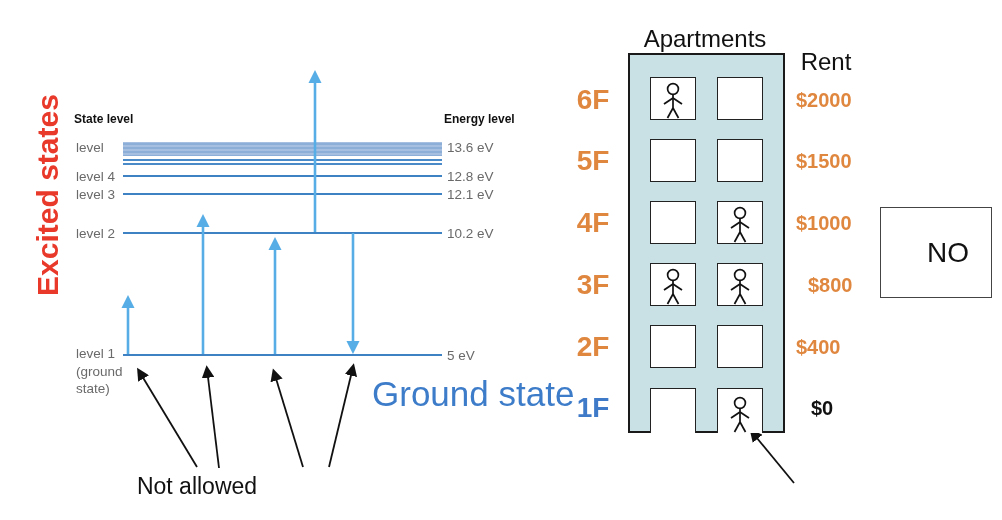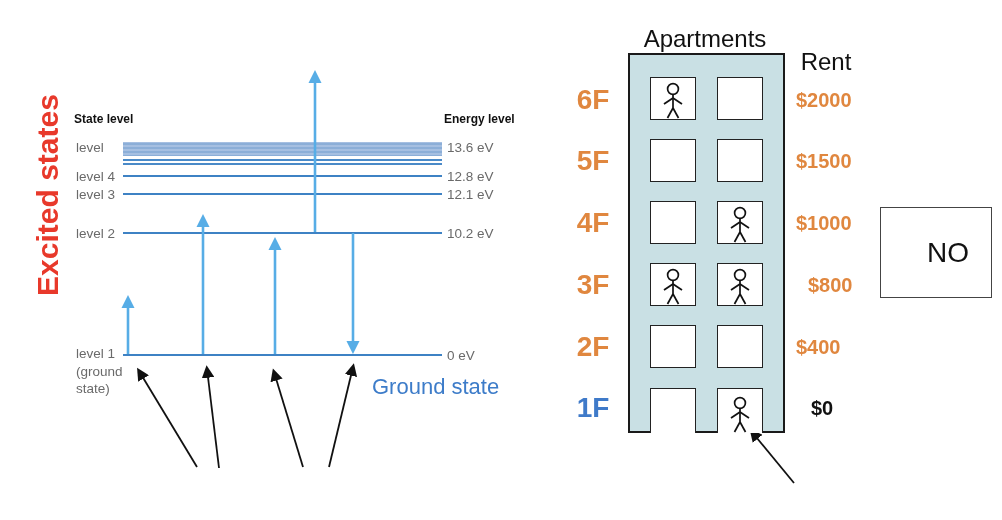--- a/index.html
+++ b/index.html
@@ -12,21 +12,21 @@
   .vctr{transform:translateY(-50%);}
 
   
   .excited{
     color:#e8392b;font-size:30px;font-weight:700;white-space:nowrap;
     transform:translate(-50%,-50%) rotate(-90deg);
   }
   .col-header{font-size:12px;font-weight:700;color:#111;white-space:nowrap;}
   .lvl-label{font-size:13.5px;color:#6a6a6a;white-space:nowrap;}
   .energy-label{font-size:13.5px;color:#6a6a6a;white-space:nowrap;}
-  .ground-state{color:#3d7cc9;font-size:22px;font-weight:500;white-space:nowrap;}
+  .ground-state{color:#3d7cc9;font-size:35px;font-weight:500;white-space:nowrap;}
   .annot{color:#111;font-size:23px;white-space:nowrap;}
 
   
   .lvl-line{position:absolute;height:2px;background:#3e82c4;}
   .ion-band{
     position:absolute;
     background:repeating-linear-gradient(180deg,#b3c8e6 0px,#7fa6d3 2px,#b3c8e6 4px);
   }
   .thin-line{position:absolute;height:1.6px;background:#4a8ac8;}
 
@@ -84,24 +84,25 @@
   <div class="abs lvl-label vctr" style="left:76px;top:194px;">level 3</div>
   <div class="abs lvl-label vctr" style="left:76px;top:233px;">level 2</div>
   <div class="abs lvl-label vctr" style="left:76px;top:353px;">level 1</div>
   <div class="abs lvl-label vctr" style="left:76px;top:371px;text-align:center;">(ground</div>
   <div class="abs lvl-label vctr" style="left:76px;top:388px;">state)</div>
 
   <div class="abs energy-label vctr" style="left:447px;top:147px;">13.6 eV</div>
   <div class="abs energy-label vctr" style="left:447px;top:176px;">12.8 eV</div>
   <div class="abs energy-label vctr" style="left:447px;top:194px;">12.1 eV</div>
   <div class="abs energy-label vctr" style="left:447px;top:233px;">10.2 eV</div>
-  <div class="abs energy-label vctr" style="left:447px;top:355px;">0 eV</div>
+  <div class="abs energy-label vctr" style="left:447px;top:355px;">5 eV</div>
 
   <div class="abs ground-state" style="left:372px;top:374px;">Ground state</div>
 
+  <div class="abs annot ctr" style="left:197px;top:486px;">Not allowed</div>
 
   <svg class="layer" width="1002" height="520">
     <defs>
       <marker id="mblue" viewBox="0 0 10 10" refX="7" refY="5" markerWidth="5.2" markerHeight="5.2" orient="auto-start-reverse">
         <path d="M0,0 L10,5 L0,10 z" fill="#57ade6"></path>
       </marker>
       <marker id="mblack" viewBox="0 0 10 10" refX="7" refY="5" markerWidth="7" markerHeight="7" orient="auto-start-reverse">
         <path d="M0,0 L10,5 L0,10 z" fill="#111"></path>
       </marker>
     </defs>

